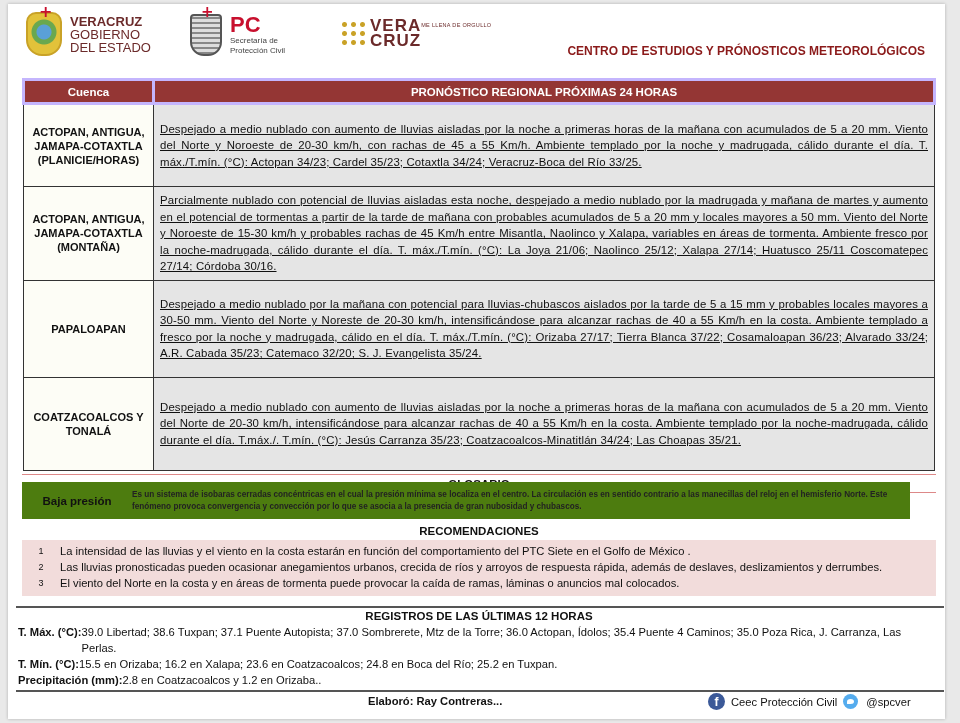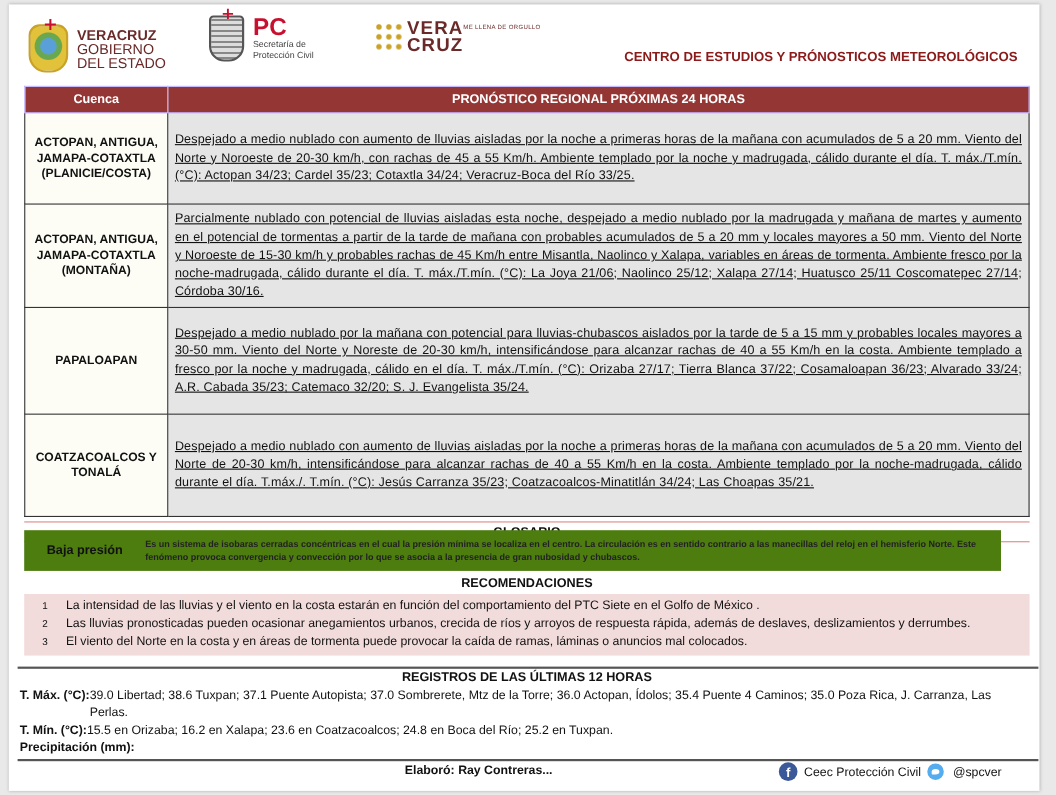--- a/index.html
+++ b/index.html
@@ -5,21 +5,21 @@
     * { box-sizing: border-box; margin: 0; padding: 0; }
     html, body { width: 960px; height: 723px; overflow: hidden; background: #e9e9e9; }
     body { font-family: "Liberation Sans", sans-serif; color: #111; position: relative; }
     .page {
       position: absolute; left: 8px; top: 4px; width: 937px; height: 715px;
       background: #ffffff; box-shadow: 0 0 3px rgba(0,0,0,0.25);
     }
     
     .header { position: absolute; left: 0; top: 0; width: 100%; height: 72px; }
     .logo { position: absolute; display: flex; align-items: center; }
-    .logo-gov { left: 18px; top: 18px; justify-content: flex-end; }
+    .logo-gov { left: 18px; top: 8px; justify-content: flex-end; }
     .logo-pc { left: 182px; top: 10px; }
     .logo-vc { left: 332px; top: 14px; flex-direction: row; align-items: flex-start; }
     .shield {
       width: 36px; height: 44px; border-radius: 10px 10px 16px 16px;
       background: radial-gradient(circle at 50% 45%, #5aa0d8 0 7px, #6aa84f 8px 12px, #e2c23a 13px);
       border: 2px solid #c9a227; position: relative;
     }
     .shield::before {
       content: "+"; position: absolute; top: -12px; left: 11px; color: #c8102e;
       font-weight: bold; font-size: 16px; font-family: "DejaVu Sans", sans-serif;
@@ -49,21 +49,21 @@
     .center-title {
       position: absolute; right: 20px; top: 40px; color: #8b1a1a; font-weight: bold; font-size: 12px;
     }
     
     .forecast {
       position: absolute; left: 14px; top: 74px; width: 914px; border-collapse: collapse;
       font-size: 11.4px;
     }
     .forecast th {
       background: #943634; color: #fff; font-weight: bold; font-size: 11.5px; height: 24px;
-      border: 1px solid #c4b5fd;
+      border: 3px solid #c4b5fd;
     }
     .forecast td { border: 1px solid #333; vertical-align: middle; }
     .forecast td.basin {
       width: 130px; text-align: center; font-weight: bold; background: #fdfdf6;
       font-size: 11px; line-height: 14px; padding: 2px 4px;
     }
     .forecast td.text {
       background: #e5e5e5; text-align: justify; padding: 5px 6px; line-height: 16.5px;
       letter-spacing: 0.15px;
       text-decoration: underline;
@@ -134,21 +134,21 @@
 
   <table class="forecast">
     <thead>
       <tr>
         <th>Cuenca</th>
         <th>PRONÓSTICO REGIONAL PRÓXIMAS 24 HORAS</th>
       </tr>
     </thead>
     <tbody>
       <tr class="r1">
-        <td class="basin">ACTOPAN, ANTIGUA, JAMAPA-COTAXTLA (PLANICIE/COSTA)</td>
+        <td class="basin">ACTOPAN, ANTIGUA, JAMAPA-COTAXTLA (PLANICIE/HORAS)</td>
         <td class="text">Despejado a medio nublado con aumento de lluvias aisladas por la noche a primeras horas de la mañana con acumulados de 5 a 20 mm. Viento del Norte y Noroeste de 20-30 km/h, con rachas de 45 a 55 Km/h. Ambiente templado por la noche y madrugada, cálido durante el día. T. máx./T.mín. (°C): Actopan 34/23; Cardel 35/23; Cotaxtla 34/24; Veracruz-Boca del Río 33/25.</td>
       </tr>
       <tr class="r2">
         <td class="basin">ACTOPAN, ANTIGUA, JAMAPA-COTAXTLA (MONTAÑA)</td>
         <td class="text">Parcialmente nublado con potencial de lluvias aisladas esta noche, despejado a medio nublado por la madrugada y mañana de martes y aumento en el potencial de tormentas a partir de la tarde de mañana con probables acumulados de 5 a 20 mm y locales mayores a 50 mm. Viento del Norte y Noroeste de 15-30 km/h y probables rachas de 45 Km/h entre Misantla, Naolinco y Xalapa, variables en áreas de tormenta. Ambiente fresco por la noche-madrugada, cálido durante el día. T. máx./T.mín. (°C): La Joya 21/06; Naolinco 25/12; Xalapa 27/14; Huatusco 25/11 Coscomatepec 27/14; Córdoba 30/16.</td>
       </tr>
       <tr class="r3">
         <td class="basin">PAPALOAPAN</td>
         <td class="text">Despejado a medio nublado por la mañana con potencial para lluvias-chubascos aislados por la tarde de 5 a 15 mm y probables locales mayores a 30-50 mm. Viento del Norte y Noreste de 20-30 km/h, intensificándose para alcanzar rachas de 40 a 55 Km/h en la costa. Ambiente templado a fresco por la noche y madrugada, cálido en el día. T. máx./T.mín. (°C): Orizaba 27/17; Tierra Blanca 37/22; Cosamaloapan 36/23; Alvarado 33/24; A.R. Cabada 35/23; Catemaco 32/20; S. J. Evangelista 35/24.</td>
       </tr>
@@ -187,20 +187,21 @@
     <div class="rg-line">
       <span class="rg-label">T. Máx. (°C):</span>
       <span class="rg-val"> 39.0 Libertad; 38.6 Tuxpan; 37.1 Puente Autopista; 37.0 Sombrerete, Mtz de la Torre; 36.0 Actopan, Ídolos; 35.4 Puente 4 Caminos; 35.0 Poza Rica, J. Carranza, Las Perlas.</span>
     </div>
     <div class="rg-line">
       <span class="rg-label">T. Mín. (°C):</span>
       <span class="rg-val"> 15.5 en Orizaba; 16.2 en Xalapa; 23.6 en Coatzacoalcos; 24.8 en Boca del Río; 25.2 en Tuxpan.</span>
     </div>
     <div class="rg-line">
       <span class="rg-label">Precipitación (mm):</span>
+      <span class="rg-val"> 2.8 en Coatzacoalcos y 1.2 en Orizaba..</span>
     </div>
   </div>
   <div class="rg-bottom"></div>
 
   <div class="footer-author">Elaboró: Ray Contreras...</div>
   <div class="footer-social">
     <span class="fb-icon">f</span>
     <span>Ceec Protección Civil</span>
     <span class="tw-icon"></span>
     <span>@spcver</span>

